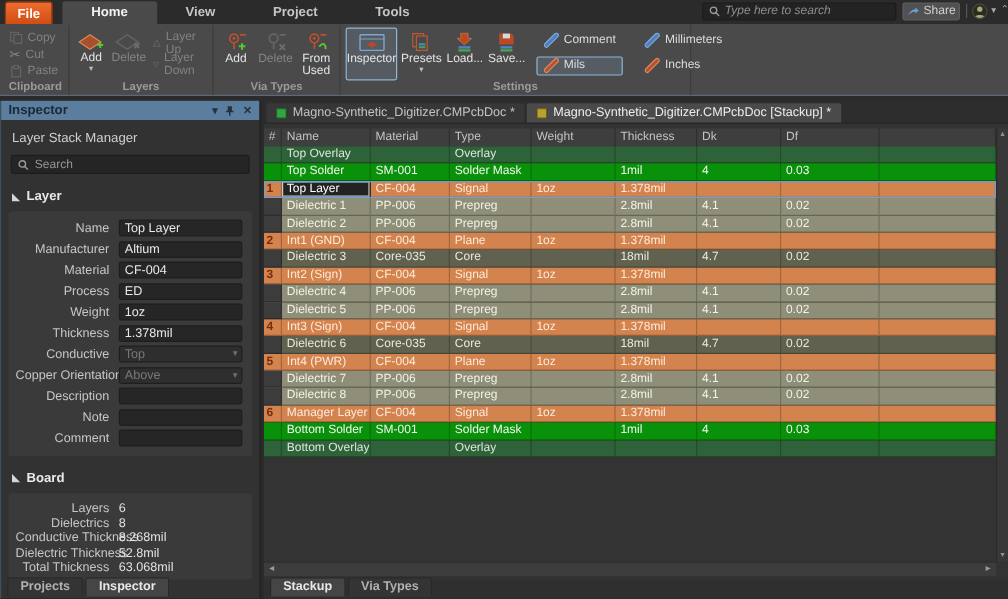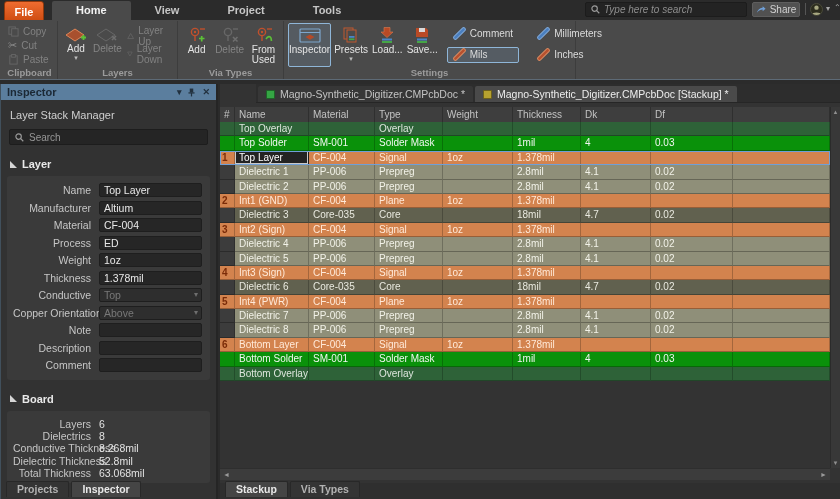--- a/index.html
+++ b/index.html
@@ -106,21 +106,21 @@
   .stat-row { display:flex; height:12.4px; font-size:10.5px; align-items:center; }
   .stat-label { width:86px; text-align:right; color:#c6c6c6; padding-right:8px; white-space:nowrap; }
   .stat-value { color:#e2e2e2; }
   .ltabs { position:absolute; left:5px; bottom:2px; display:flex; gap:2px; }
   .ltab {
     height:16px; line-height:15px; padding:0 10px; font-size:10.5px; font-weight:bold;
     background:#343434; color:#b2b2b2; border:1px solid #282828; border-bottom:none; border-radius:2px 2px 0 0;
   }
   .ltab.active { background:#454545; color:#e8e8e8; }
   
-  .right { position:absolute; left:220px; top:84px; right:0; bottom:0; background:#333333;padding-left:36px; }
+  .right { position:absolute; left:220px; top:84px; right:0; bottom:0; background:#333333; }
   .doc-tabs { height:19px; background:#2d2d2d; display:flex; gap:2px; padding:2px 0 0 2px; border-bottom:1px solid #262626; }
   .doc-tab {
     display:flex; align-items:center; gap:5px; padding:0 8px; font-size:10.5px;
     background:#373737; color:#c3c3c3; border-radius:2px 2px 0 0;
   }
   .doc-tab.active { background:#4a4a4a; color:#ededed; }
   .doc-icon { width:9px; height:9px; border-radius:1px; border:1px solid rgba(0,0,0,.4); }
   .grid-row { display:grid; grid-template-columns:15px 74px 66px 68px 70px 68px 70px 82px 1fr; }
   .thead { position:absolute; left:0; right:10px; top:23px; height:15px; background:#3e3e3e;
     font-size:10px; color:#c3c3c3; }
@@ -445,29 +445,29 @@
 
         <div class="field-row ctl-select disabled">
           <span class="field-label">Copper Orientation</span>
           <span class="field-ctl">
             <input readonly="" value="Above" style="">
             <span class="sel-arrow">▾</span>
           </span>
         </div>
 
         <div class="field-row ctl-input">
-          <span class="field-label">Note</span>
+          <span class="field-label">Description</span>
           <span class="field-ctl">
             <input readonly="" style="">
             
           </span>
         </div>
 
         <div class="field-row ctl-input">
-          <span class="field-label">Description</span>
+          <span class="field-label">Note</span>
           <span class="field-ctl">
             <input readonly="" style="">
             
           </span>
         </div>
 
         <div class="field-row ctl-input">
           <span class="field-label">Comment</span>
           <span class="field-ctl">
             <input readonly="" style="">
@@ -734,21 +734,21 @@
           <span class="c type">Prepreg</span>
           <span class="c weight"></span>
           <span class="c thick">2.8mil</span>
           <span class="c dk">4.1</span>
           <span class="c df">0.02</span>
           <span class="c fill"></span>
         </div>
 
         <div class="trow grid-row k-copper">
           <span class="c num">6</span>
-          <span class="c name">Bottom Layer</span>
+          <span class="c name">Manager Layer</span>
           <span class="c mat">CF-004</span>
           <span class="c type">Signal</span>
           <span class="c weight">1oz</span>
           <span class="c thick">1.378mil</span>
           <span class="c dk"></span>
           <span class="c df"></span>
           <span class="c fill"></span>
         </div>
 
         <div class="trow grid-row k-solder">

